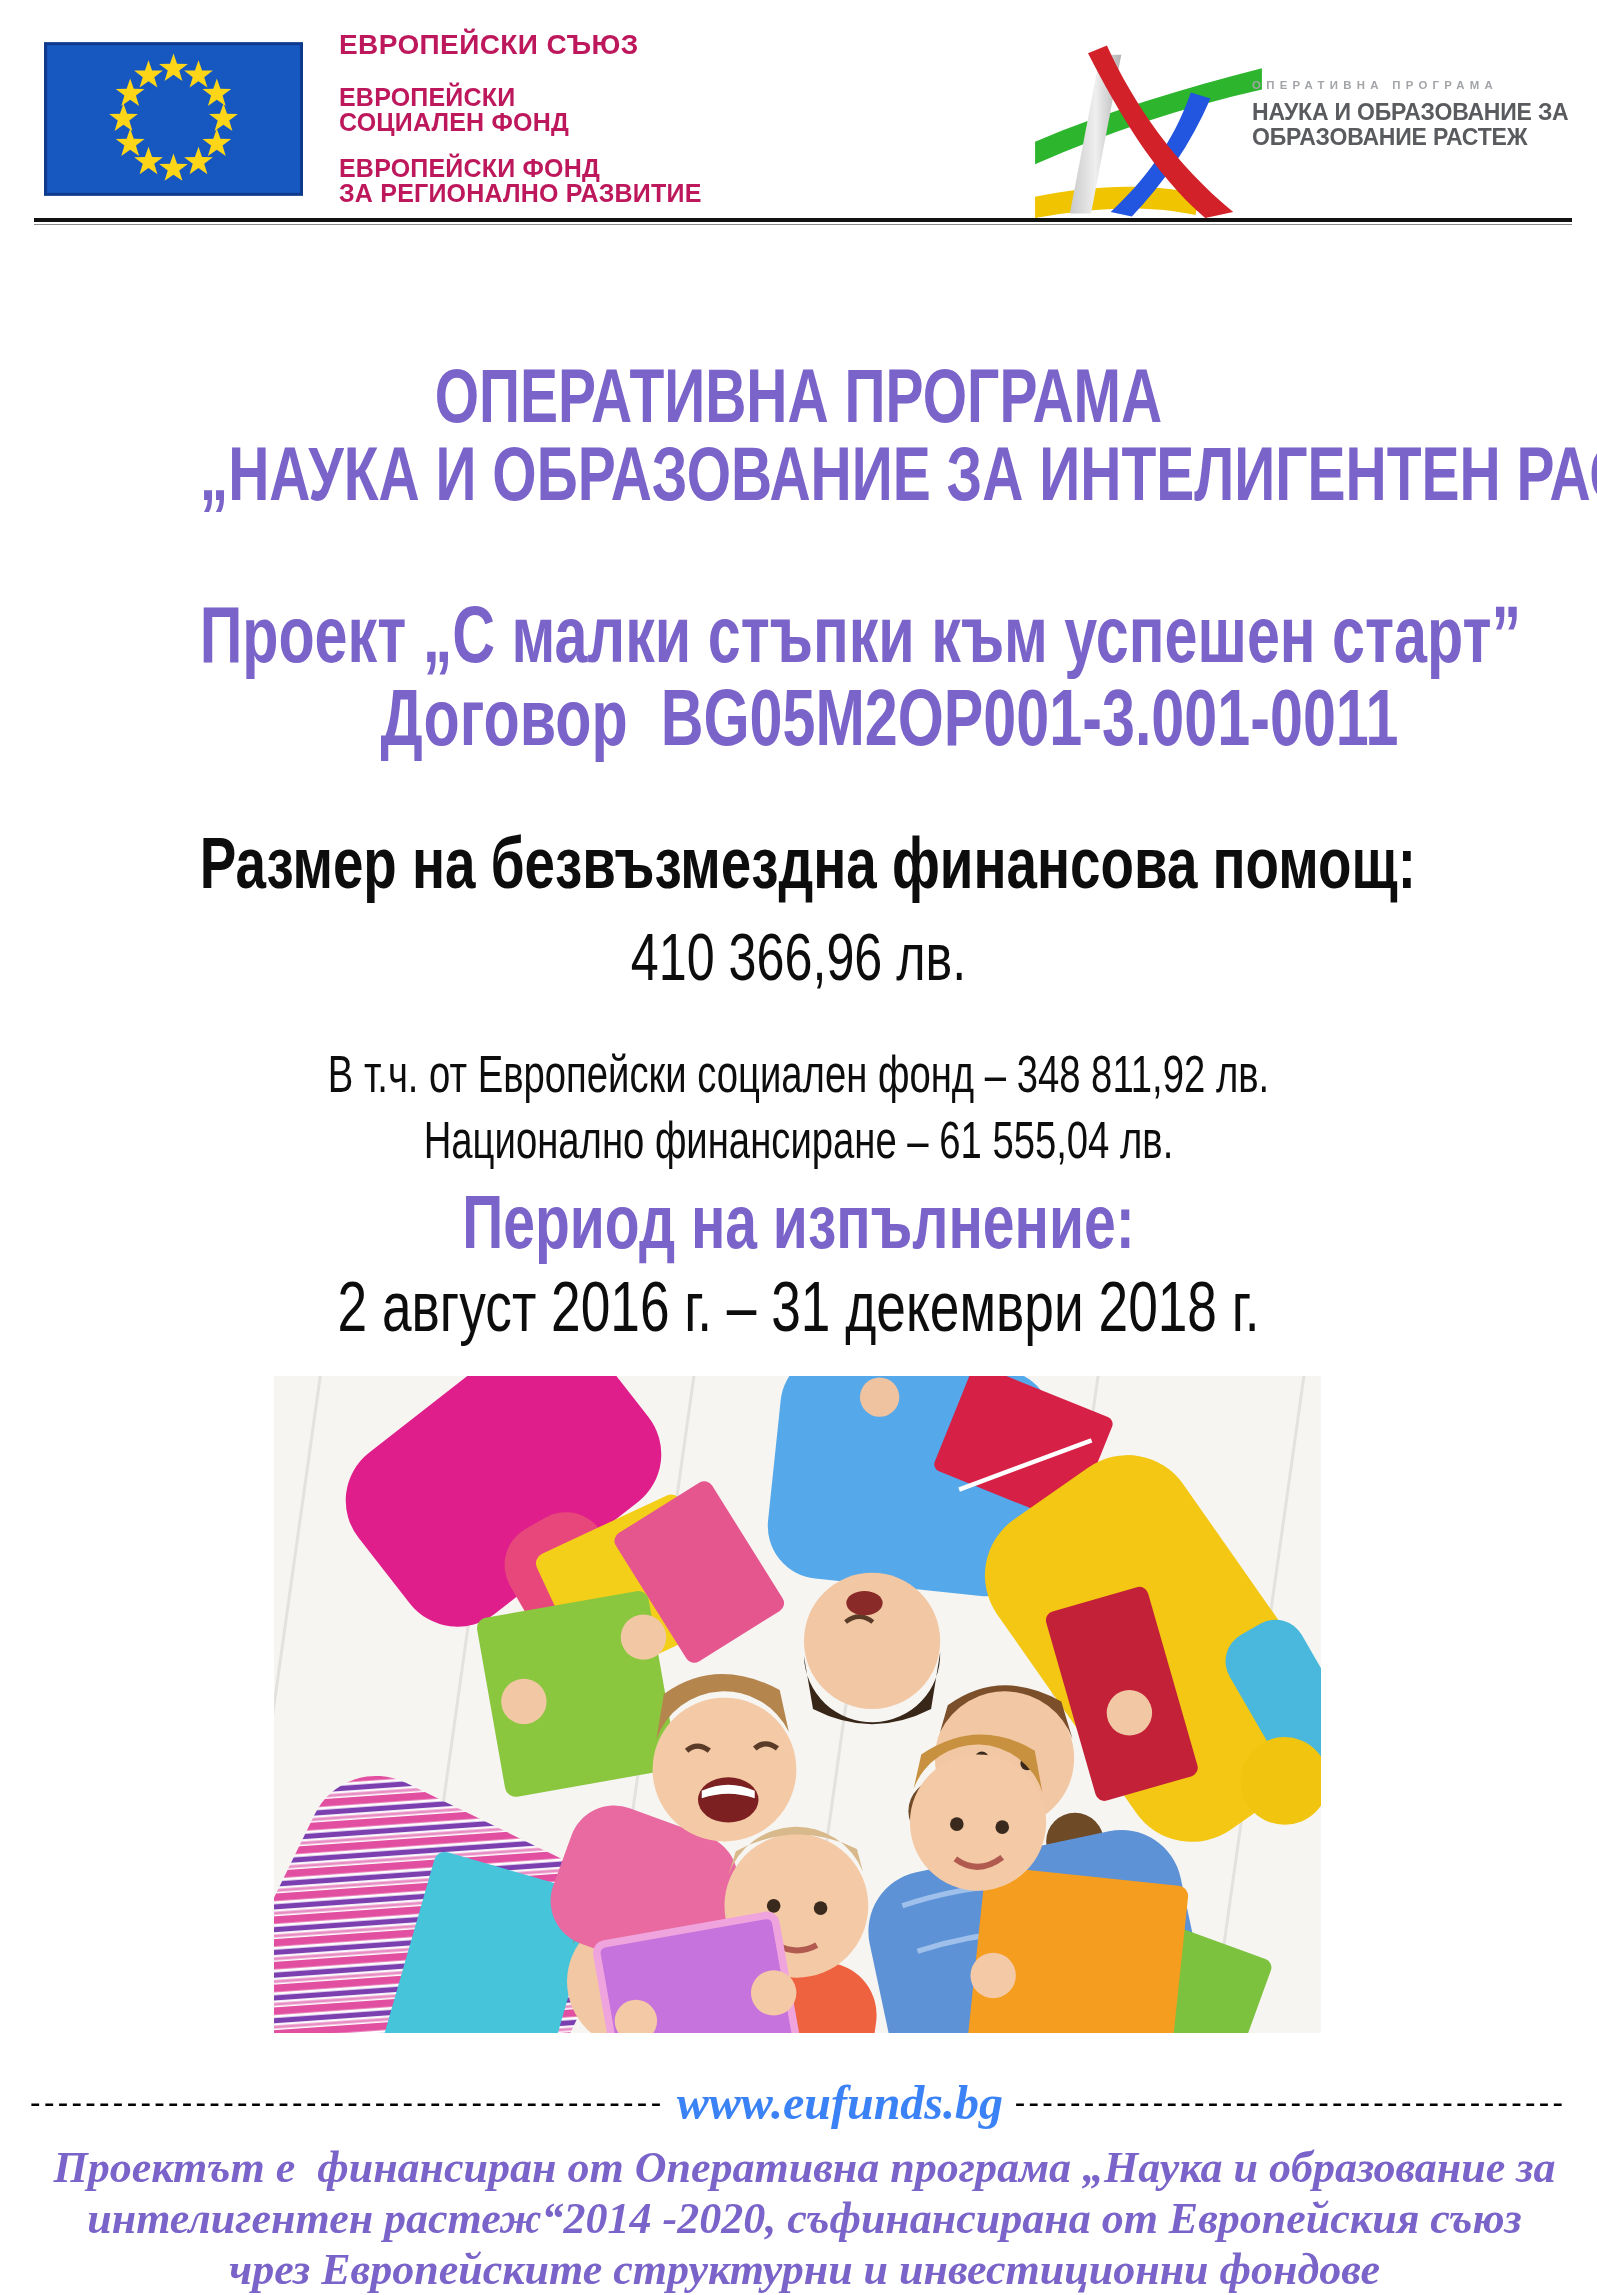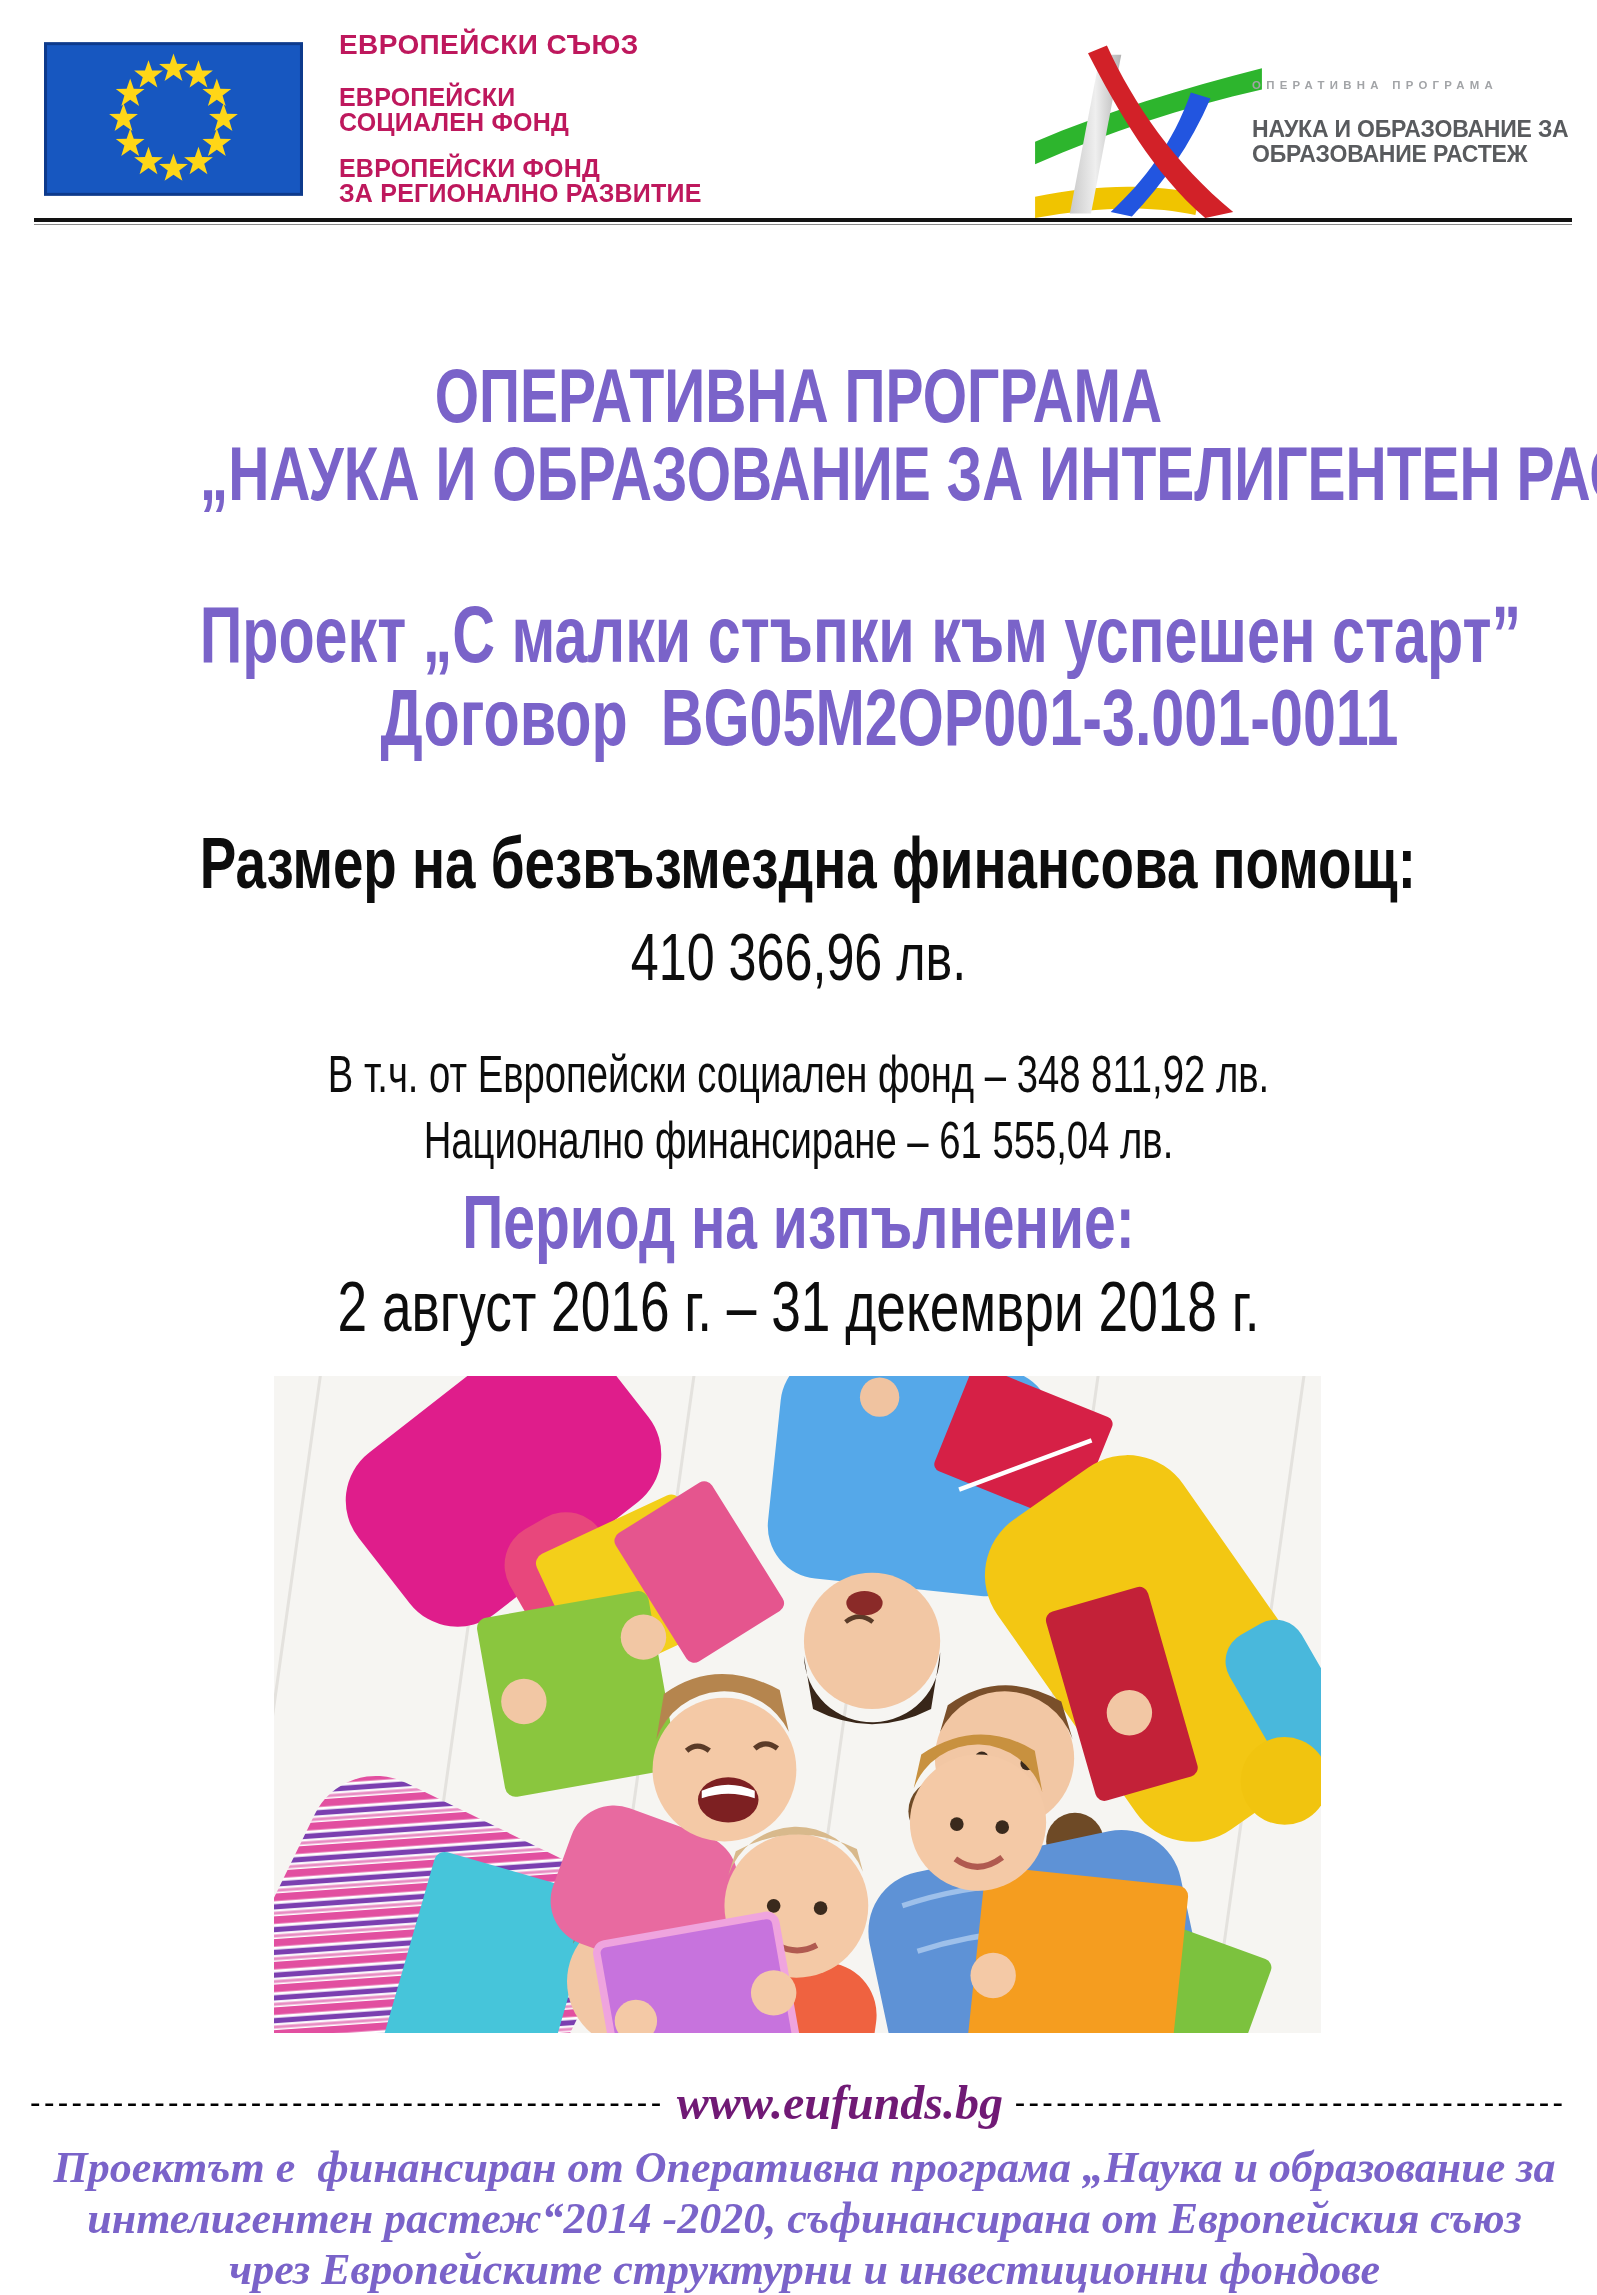--- a/index.html
+++ b/index.html
@@ -15,21 +15,21 @@
   .eu-text { position:absolute; left:339px; top:29px; color:#be185d; }
   .eu-title { font-size:28px; font-weight:bold; letter-spacing:0.4px; }
   .eu-block { font-size:25px; font-weight:bold; line-height:25px; letter-spacing:0.2px; }
   .eu-block.b1 { margin-top:23.5px; }
   .eu-block.b2 { margin-top:21px; }
 
   .op-ribbons { position:absolute; left:1035px; top:32px; }
   .op-text { position:absolute; left:1252px; top:79px; }
   .op-line1 { font-size:11.4px; letter-spacing:5.3px; color:#a2a4a7; font-weight:bold; }
   .op-line2, .op-line3 { font-size:23px; font-weight:bold; color:#595b5e; line-height:25px; letter-spacing:-0.2px; }
-  .op-line2 { margin-top:26px; }
+  .op-line2 { margin-top:9px; }
 
   .rule  { position:absolute; left:34px; top:218px; width:1538px; height:3.8px; background:#121212; }
   .rule2 { position:absolute; left:34px; top:224px; width:1538px; height:0.8px; background:#8a8a8a; }
 
   
   .line {
     position:absolute; left:0; width:1597px; text-align:center;
     white-space:pre; line-height:1.08;
     transform:scaleX(0.75);
   }
@@ -53,21 +53,21 @@
     position:absolute; left:15px; top:2070px; width:1567px; height:64px;
     display:flex; align-items:center; justify-content:center; white-space:nowrap;
     overflow:hidden;
   }
   .dashes {
     font-family:"Liberation Serif", serif; font-weight:bold;
     font-size:30px; letter-spacing:3.8px; color:#000;
   }
   .site-link {
     font-family:"Liberation Serif", serif; font-style:italic; font-weight:bold;
-    font-size:48px; color:#701a75; text-decoration:none; margin:0 12px;
+    font-size:48px; color:#3b82f6; text-decoration:none; margin:0 12px;
   }
   .note { position:absolute; left:0; top:2142px; width:1597px; text-align:center; }
   .note-line {
     font-family:"Liberation Serif", serif; font-style:italic; font-weight:bold;
     font-size:44px; line-height:51px; color:#7a63c9; white-space:pre;padding-left:12px;
   }
 </style>
 </head>
 <body>
 

